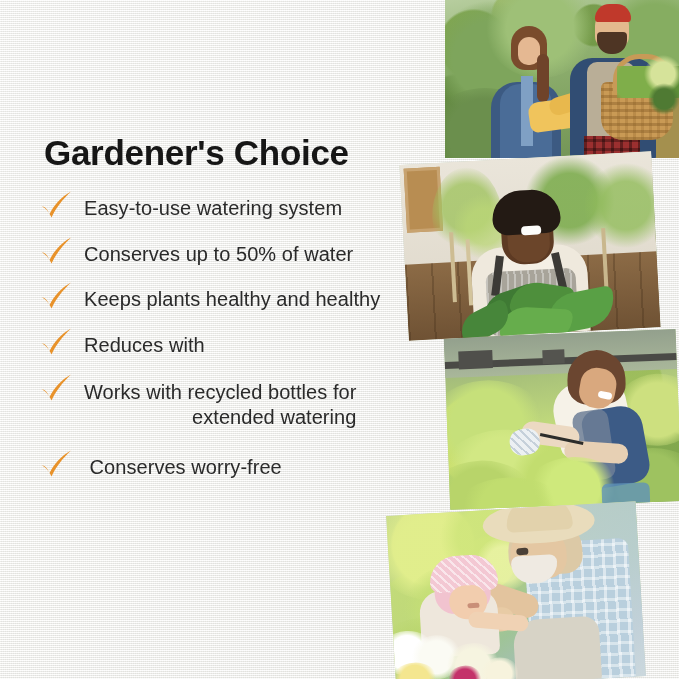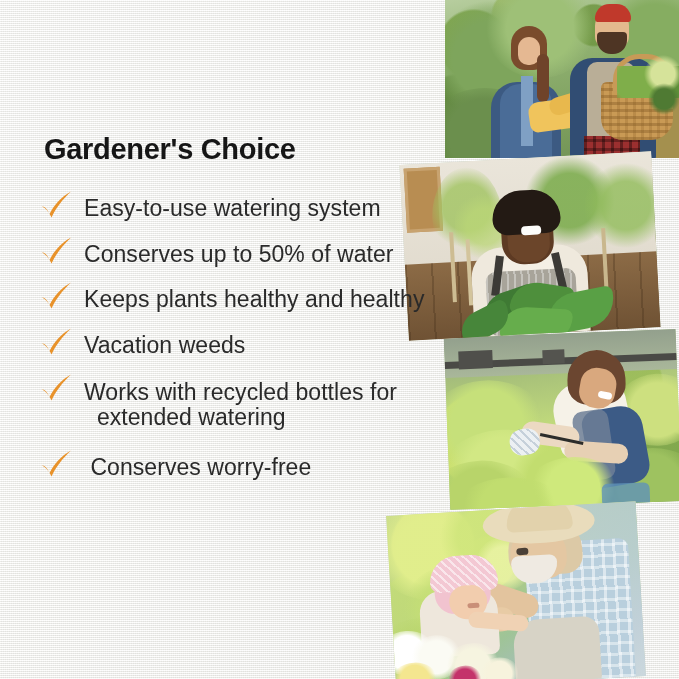--- a/index.html
+++ b/index.html
@@ -34,21 +34,21 @@
     top: 0;
     width: 420px;
     height: 679px;
     z-index: 5;
   }
 
   #page-title {
     position: absolute;
     left: 44px;
     top: 133px;
-    font-size: 29px;
+    font-size: 35px;
     font-weight: bold;
     letter-spacing: -0.3px;
     color: #161616;
     white-space: nowrap;
   }
 
   #feature-list {
     position: absolute;
     left: 40px;
     top: 190px;
@@ -67,25 +67,26 @@
     top: 0;
     width: 34px;
     height: 30px;
   }
   .check-icon svg { display: block; }
 
   .feature-label {
     position: absolute;
     left: 44px;
     top: 7px;
-    font-size: 23px;
+    font-size: 20px;
     line-height: 23px;
     color: #2a2a2a;
     white-space: pre;
     letter-spacing: 0.05px;
+    text-align: right;
   }
 
   
   .photo {
     position: absolute;
     overflow: hidden;
     background: #cfd9c6;
   }
 
   .photo .scene {
@@ -368,21 +369,21 @@
         </span>
         <span class="feature-label">Keeps plants healthy and healthy</span>
       </div>
 
       <div class="feature-item" style="top:137px;">
         <span class="check-icon">
           <svg viewBox="0 0 34 30" width="34" height="30">
             <path d="M2 16.5 C4.5 16 7 18.5 9.5 24 C14 15 21 7 31 1.5 C22.5 9.5 15.5 18.5 11.5 27.5 C9 22 5.5 18 2 16.5 Z" fill="#E8922A"></path>
           </svg>
         </span>
-        <span class="feature-label">Vacation weeds</span>
+        <span class="feature-label">Reduces with</span>
       </div>
 
       <div class="feature-item" style="top:183px;">
         <span class="check-icon">
           <svg viewBox="0 0 34 30" width="34" height="30">
             <path d="M2 16.5 C4.5 16 7 18.5 9.5 24 C14 15 21 7 31 1.5 C22.5 9.5 15.5 18.5 11.5 27.5 C9 22 5.5 18 2 16.5 Z" fill="#E8922A"></path>
           </svg>
         </span>
         <span class="feature-label" style="line-height:25px;">Works with recycled bottles for
   extended watering</span>

